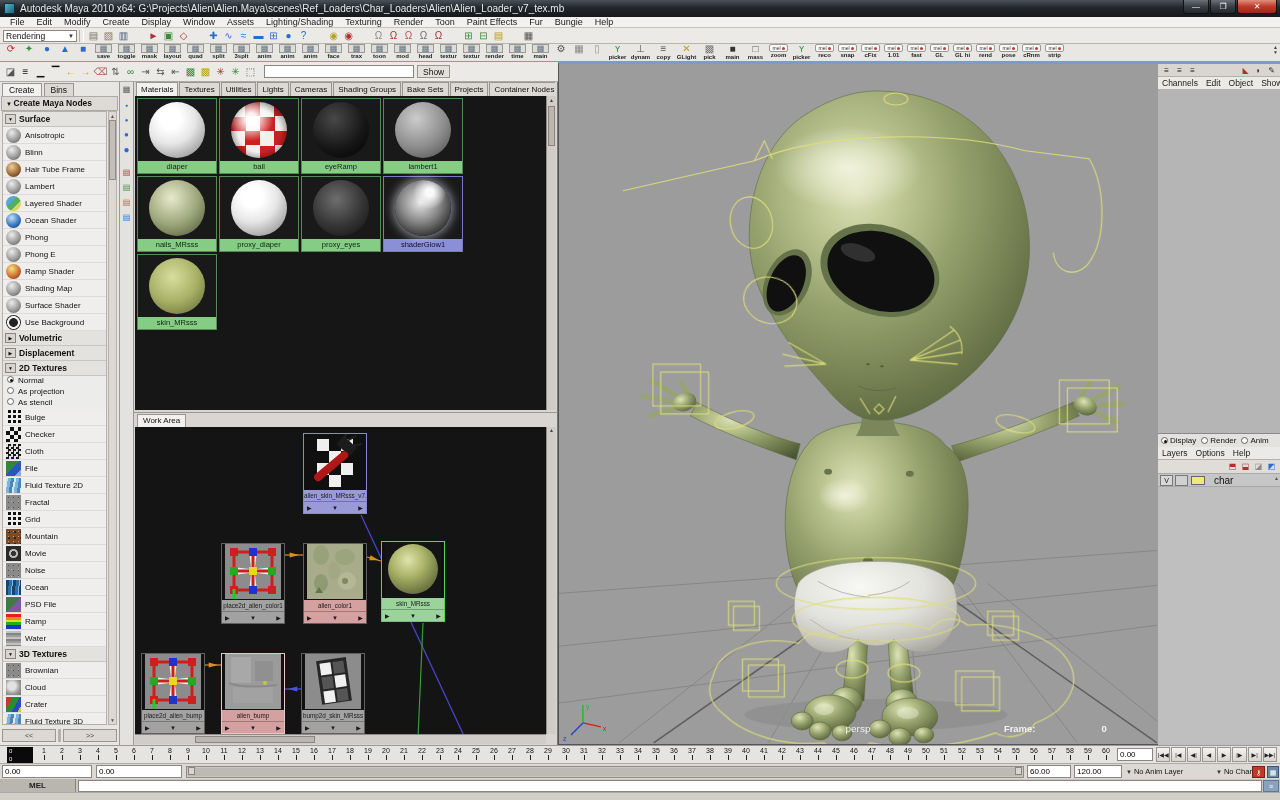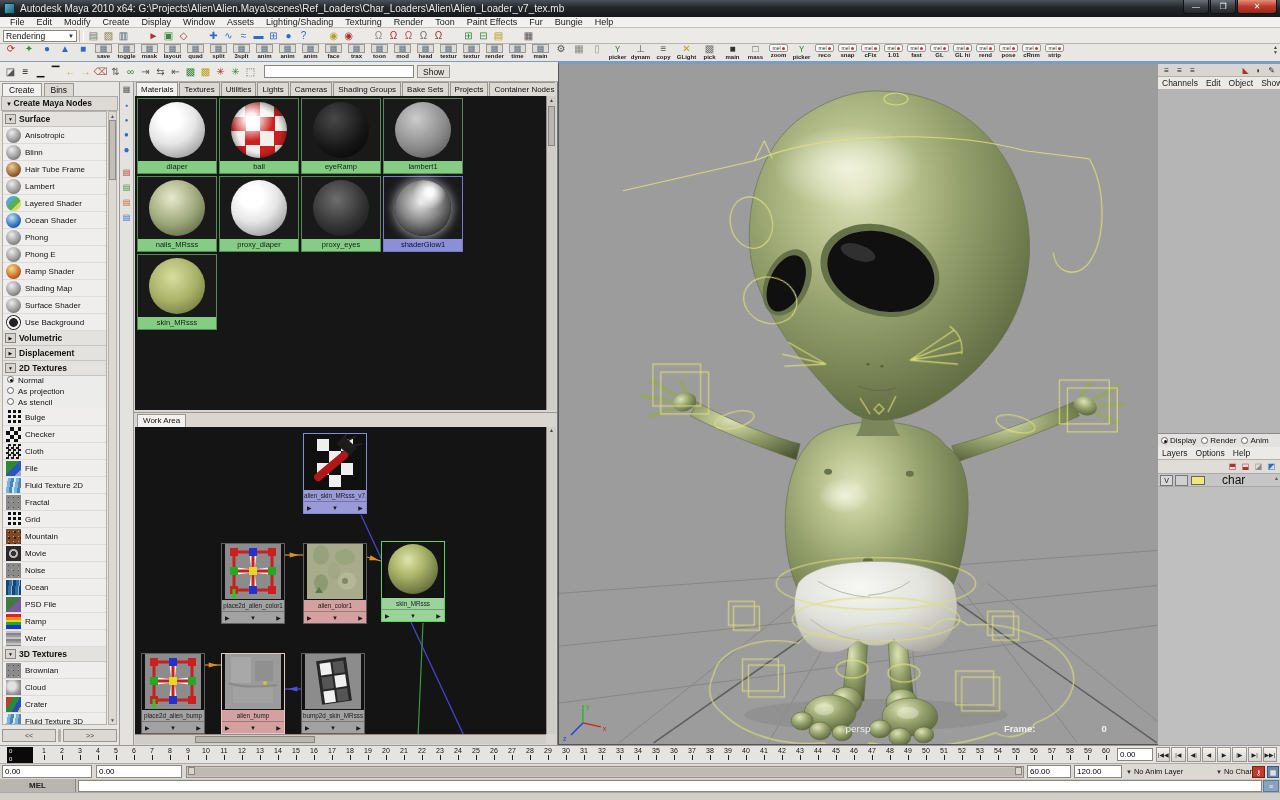--- a/index.html
+++ b/index.html
@@ -162,21 +162,21 @@
   .lr-radio{display:flex;align-items:center;margin-right:5px}
   .lr-radio .radio{margin-right:2px}
   .lr-radio-label{font-size:8px}
   #lr-menu{top:383px}
   .lr-tools{position:absolute;left:0;top:396px;right:0;height:14px;background:#e0ddd8;border-bottom:1px solid #aaa;display:flex;justify-content:flex-end;align-items:center;padding-right:2px}
   .lr-list{position:absolute;left:0;top:410px;right:0;bottom:0;background:#bfbfbf}
   .layer-row{height:13px;display:flex;align-items:center;background:#c6c6c6;border-bottom:1px solid #a8a8a8}
   .layer-vis{width:13px;height:11px;border:1px solid #777;background:#d8d8d8;font-size:7px;text-align:center;line-height:10px;margin-left:2px}
   .layer-tgl{width:13px;height:11px;border:1px solid #777;background:#d0d0d0;margin-left:2px}
   .layer-swatch{width:14px;height:9px;border:1px solid #666;margin-left:3px}
-  .layer-name{font-size:12px;margin-left:17px}
+  .layer-name{font-size:10px;margin-left:9px}
   .lr-scroll-ar{position:absolute;right:1px;top:411px;font-size:5px;color:#555}
 
   
   #timeline{position:absolute;left:0;top:745px;width:1280px;height:18px;background:#e6e4e1;border-top:1px solid #999;display:flex}
   .curframe{position:absolute;left:7px;top:1px;width:26px;height:16px;background:#0a0a0a;color:#f0f0f0;font-size:6px;line-height:8px;padding-left:2px}
   .ruler{position:absolute;left:35px;top:0;width:1080px;height:18px;display:flex}
   .fr{flex:1;display:flex;flex-direction:column;align-items:center}
   .fr .n{font-size:7px;line-height:9px;color:#111}
   .fr .t{width:1px;height:5px;background:#222}
   .tl-time{position:absolute;left:1117px;top:2px;width:36px;height:13px;background:#fff;border:1px solid #8a867f;font-size:8px;padding:0 2px;font-family:"Liberation Sans",sans-serif}

